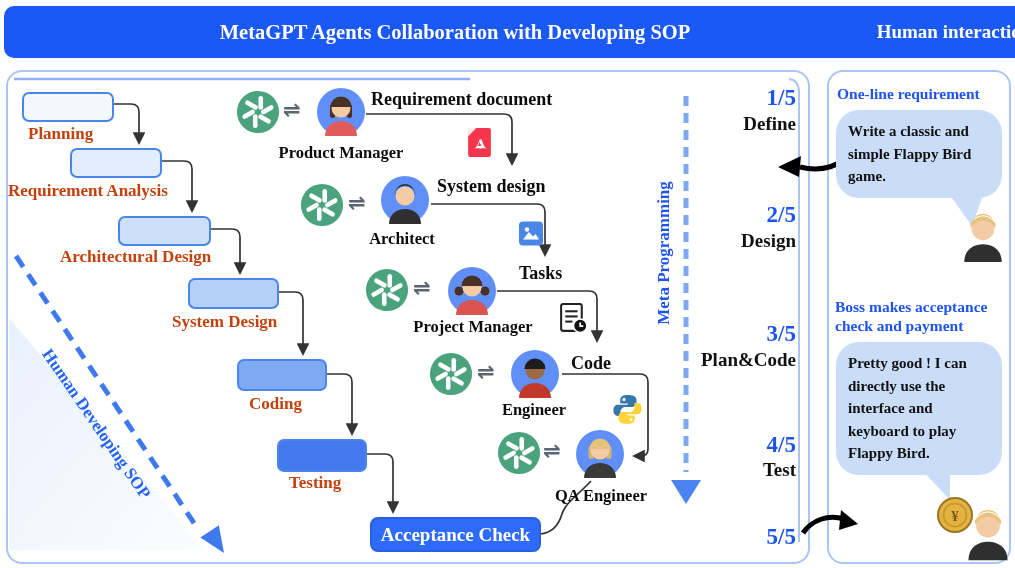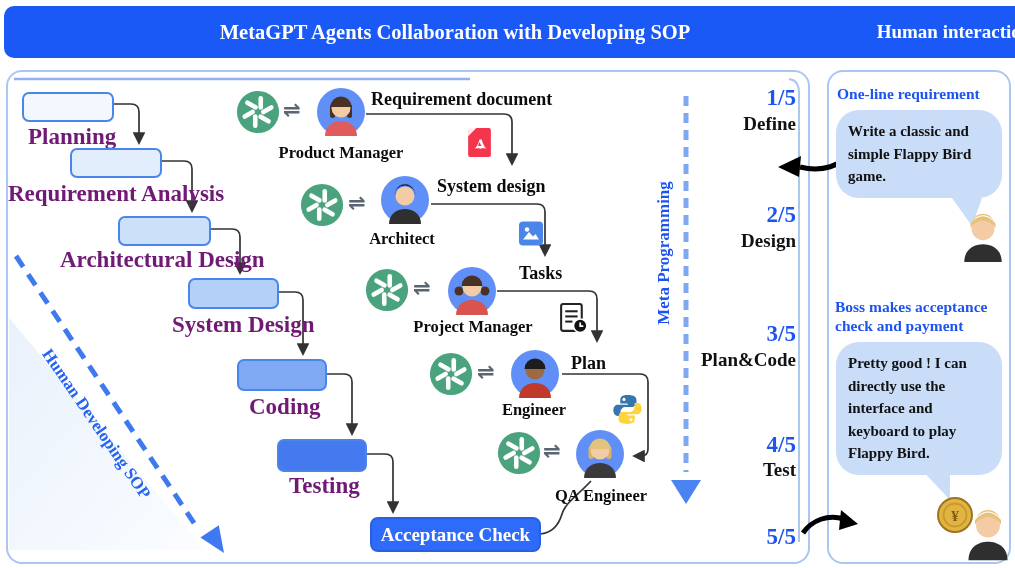--- a/index.html
+++ b/index.html
@@ -11,21 +11,21 @@
   #hdr-main{left:4px;top:6px;width:806px;height:52px;font-size:20.5px;}
   #hdr-right{left:825px;top:6px;width:162px;height:52px;font-size:19px;}
   
   .panel{border:2px solid #a9c7f2;border-radius:16px;background:#fff;}
   #panel-main{left:6px;top:70px;width:800px;height:490px;}
   #panel-right{left:827px;top:70px;width:180px;height:490px;}
   
   .fbox{border:2px solid #4a85e9;border-radius:7px;}
   .fb1{background:#f3f8ff;} .fb2{background:#e3eefc;} .fb3{background:#cce0fa;}
   .fb4{background:#b3d0f8;} .fb5{background:#7fa9f3;} .fb6{background:#4579ef;}
-  .steplbl{font-size:23px;color:#701a75;white-space:nowrap;}
+  .steplbl{font-size:17px;color:#c2410c;white-space:nowrap;}
   .ac-btn{background:#2f6bfa;border:2px solid #2a5fe0;border-radius:8px;color:#fff;
           display:flex;align-items:center;justify-content:center;font-size:19px;}
   
   .gpt{width:44px;height:44px;}
   .avatar{width:48px;height:48px;}
   .harpoon{font-family:"DejaVu Sans",sans-serif;font-size:21px;color:#5a6472;font-weight:700;}
   .role{font-size:16.5px;color:#0c0c0c;text-align:center;width:160px;white-space:nowrap;}
   .artifact{font-size:18px;color:#0c0c0c;white-space:nowrap;}
   
   .frac{font-size:23px;color:#1d54f0;text-align:right;width:156px;}
@@ -238,21 +238,21 @@
 
   <div class="abs role" style="left:261px;top:143px;">Product Manager</div>
   <div class="abs role" style="left:322px;top:229px;">Architect</div>
   <div class="abs role" style="left:393px;top:317px;">Project Manager</div>
   <div class="abs role" style="left:454px;top:400px;">Engineer</div>
   <div class="abs artifact" style="left:371px;top:89px;">Requirement document</div>
 
   <div class="abs role" style="left:521px;top:486px;">QA Engineer</div>
   <div class="abs artifact" style="left:437px;top:176px;">System design</div>
   <div class="abs artifact" style="left:519px;top:263px;">Tasks</div>
-  <div class="abs artifact" style="left:571px;top:353px;">Plan</div>
+  <div class="abs artifact" style="left:571px;top:353px;">Code</div>
 
   <svg class="abs" style="left:466px;top:127px;" width="27" height="31" viewBox="0 0 26 30">
       <path d="M4,1 H22 a2,2 0 0 1 2,2 V27 a2,2 0 0 1 -2,2 H4 a2,2 0 0 1 -2,-2 V3 a2,2 0 0 1 2,-2 z" fill="#f4364c"></path>
       <polygon points="2,1 10,1 2,9" fill="#fff" opacity="0.9"></polygon>
       <path d="M8,21 C10,20 12.4,15 13,12 h2.2 C15.8,15 17.8,19.5 20,21 C17.5,20.5 15.5,20.5 13.8,21 C12,20.5 10,20.6 8,21 z M12.9,14.5 L11.5,18.5 h3.4 z" fill="#fff"></path>
     </svg>
   <svg class="abs" style="left:518px;top:220px;" width="26" height="27" viewBox="0 0 26 26">
       <rect x="1" y="1" width="24" height="24" rx="4" fill="#4a86e8"></rect>
       <circle cx="9" cy="9" r="2.2" fill="#fff"></circle>
       <polygon points="5,19 11,11.5 15,16 17.5,13.5 21,19" fill="#fff"></polygon>

